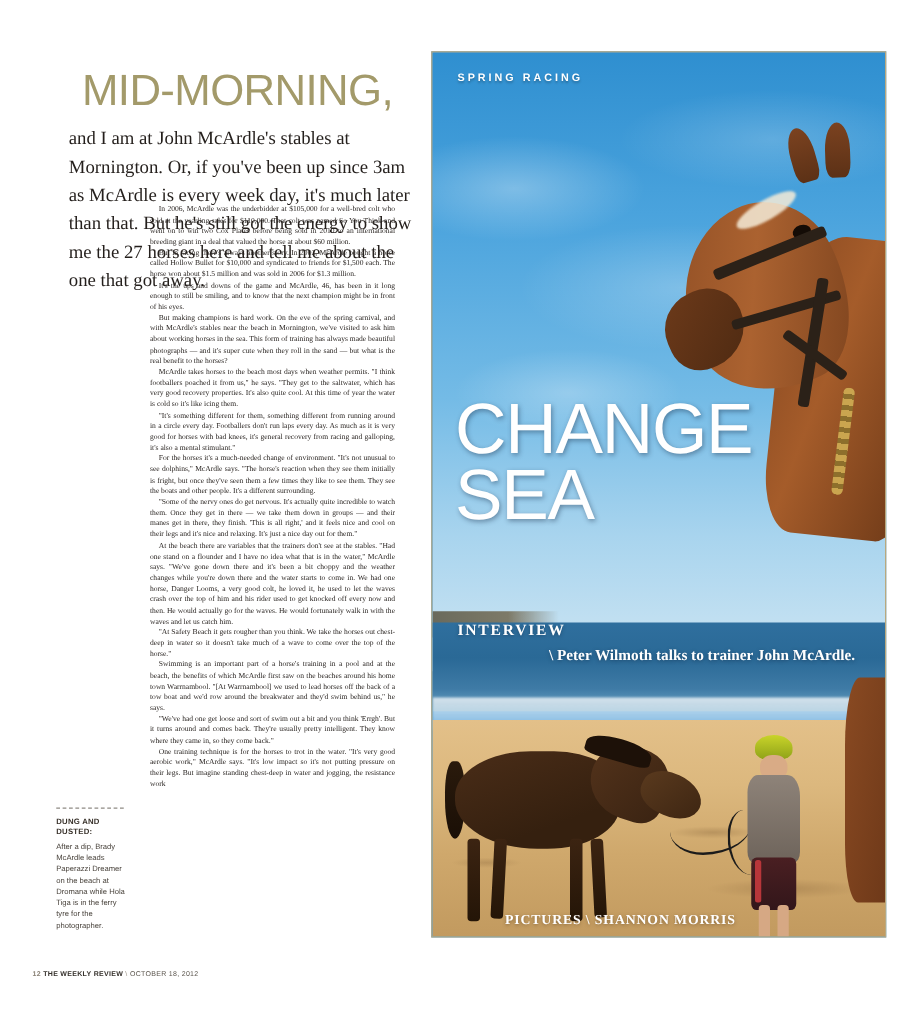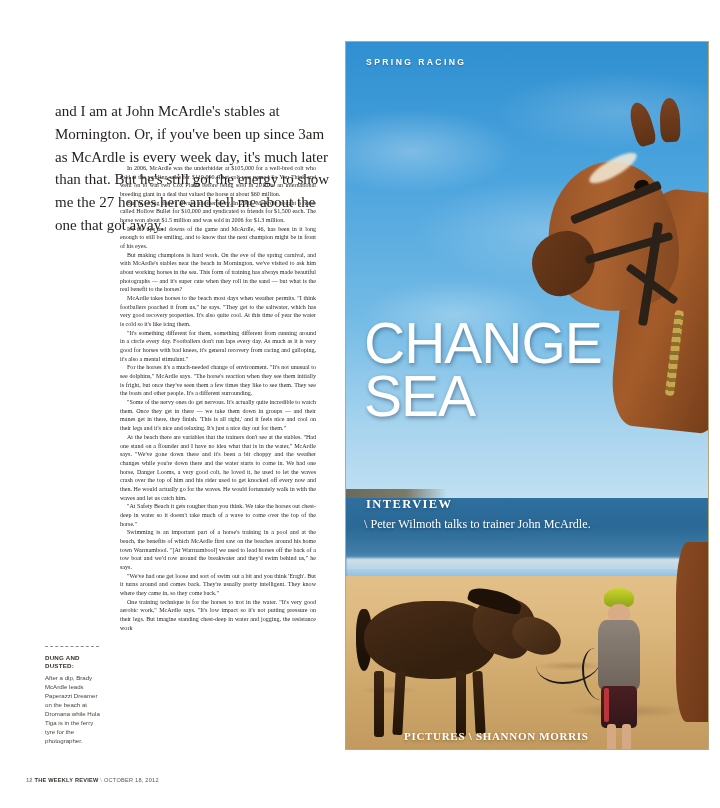--- a/index.html
+++ b/index.html
@@ -75,22 +75,22 @@
 
   .bigtitle{position:absolute;left:18px;top:275px;width:330px;
             font-family:"Liberation Sans", sans-serif;font-weight:300;
             font-size:57px;line-height:.93;color:#ffffff;letter-spacing:-1px;
             text-shadow:1px 2px 4px rgba(25,45,70,.45);}
   .interview{position:absolute;left:20px;top:455px;
              font-family:"Liberation Serif", serif;font-weight:bold;font-size:12.5px;
              letter-spacing:1.4px;color:#ffffff;
              text-shadow:0 1px 3px rgba(20,40,65,.5);}
   .deck{position:absolute;left:18px;top:475px;width:320px;
-        font-family:"Liberation Serif", serif;font-weight:normal;font-size:12.2px;
-        color:#ffffff;text-shadow:0 1px 3px rgba(20,40,65,.5);}
+        font-family:"Liberation Serif", serif;font-weight:bold;font-size:12.2px;
+        color:#ffffff;text-shadow:0 1px 3px rgba(20,40,65,.5);text-align:right;}
   .deck .bs{color:#ffffff;margin-right:3px;}
 
   .credit{position:absolute;left:58px;top:688px;
           font-family:"Liberation Serif", serif;font-weight:bold;font-size:11px;
           letter-spacing:.7px;color:#ffffff;
           text-shadow:0 1px 3px rgba(80,55,25,.55);}
 
   
   .horse-head{position:absolute;left:178px;top:52px;width:200px;height:330px;}
   .hh-neck{position:absolute;left:96px;top:96px;width:112px;height:240px;
@@ -166,20 +166,21 @@
   .lead2{position:absolute;left:236px;top:606px;width:30px;height:52px;
       border-left:2px solid #1b1b1b;border-radius:40% 0 0 60%;}
   .leg-right{position:absolute;left:330px;top:500px;width:40px;height:180px;
       background:linear-gradient(100deg,#8a4a22,#6b3718);border-radius:30% 10% 14% 26%;}
 </style>
 </head>
 <body>
 
 <div class="page">
 
+  <div class="headline">MID-MORNING,</div>
   <div class="standfirst">and I am at John McArdle's stables at Mornington. Or, if you've been up since 3am as McArdle is every week day, it's much later than that. But he's still got the energy to show me the 27 horses here and tell me about the one that got away.</div>
 
   <div class="bodycols">
     <p class="bodytext first">In 2006, McArdle was the underbidder at $105,000 for a well-bred colt who sold at the yearling sales for $110,000. That colt was named So You Think and went on to win two Cox Plates before being sold in 2010 to an international breeding giant in a deal that valued the horse at about $60 million.</p>
     <p class="bodytext">But in racing there's always another story. In 2002, McArdle bought a horse called Hollow Bullet for $10,000 and syndicated to friends for $1,500 each. The horse won about $1.5 million and was sold in 2006 for $1.3 million.</p>
     <p class="bodytext">It's the ups and downs of the game and McArdle, 46, has been in it long enough to still be smiling, and to know that the next champion might be in front of his eyes.</p>
     <p class="bodytext">But making champions is hard work. On the eve of the spring carnival, and with McArdle's stables near the beach in Mornington, we've visited to ask him about working horses in the sea. This form of training has always made beautiful photographs — and it's super cute when they roll in the sand — but what is the real benefit to the horses?</p>
     <p class="bodytext">McArdle takes horses to the beach most days when weather permits. "I think footballers poached it from us," he says. "They get to the saltwater, which has very good recovery properties. It's also quite cool. At this time of year the water is cold so it's like icing them.</p>
     <p class="bodytext">"It's something different for them, something different from running around in a circle every day. Footballers don't run laps every day. As much as it is very good for horses with bad knees, it's general recovery from racing and galloping, it's also a mental stimulant."</p>
     <p class="bodytext">For the horses it's a much-needed change of environment. "It's not unusual to see dolphins," McArdle says. "The horse's reaction when they see them initially is fright, but once they've seen them a few times they like to see them. They see the boats and other people. It's a different surrounding.</p>

